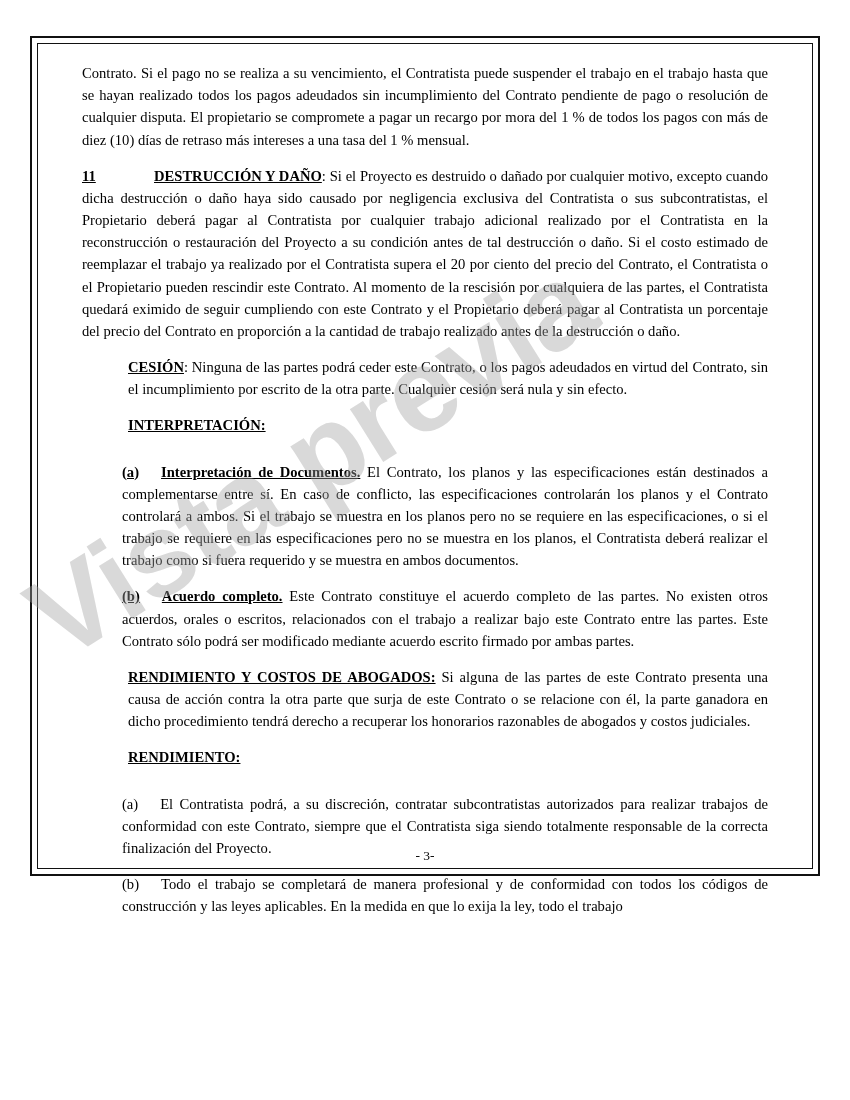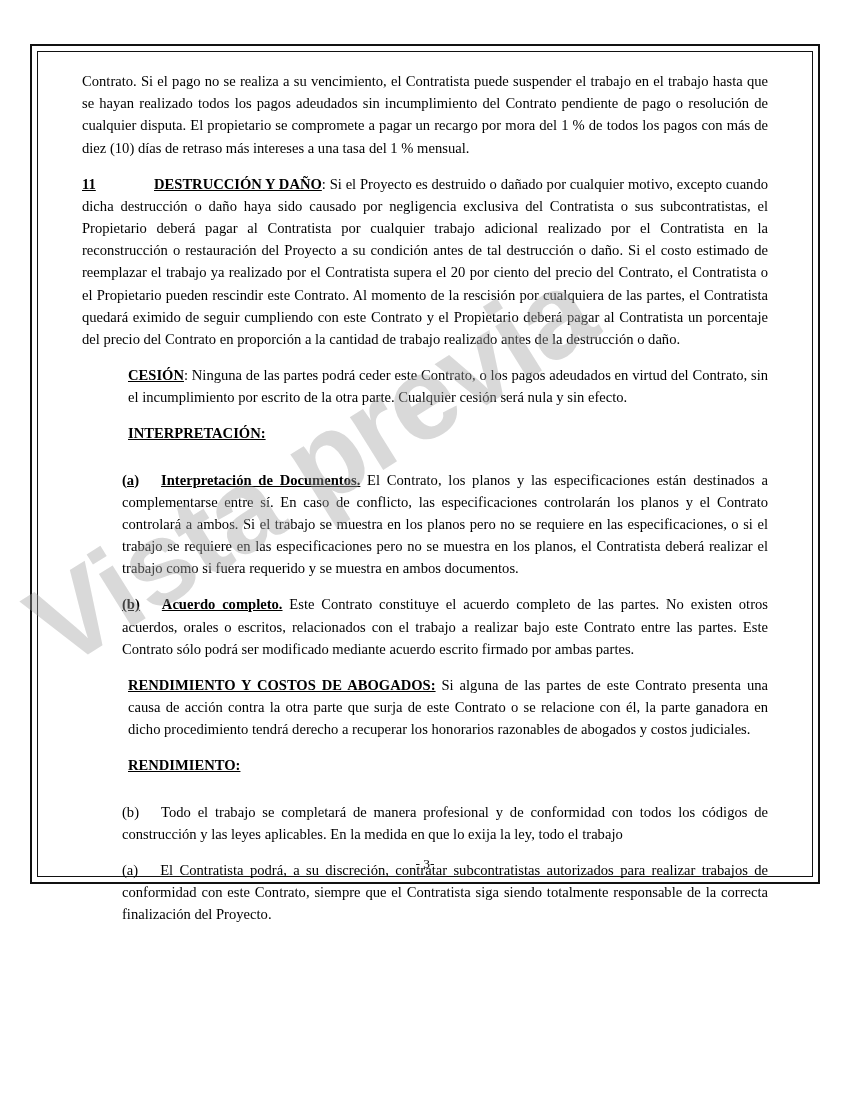--- a/index.html
+++ b/index.html
@@ -9,21 +9,21 @@
   }
   body {
     width: 850px;
     height: 1100px;
     font-family: "Liberation Serif", serif;
     position: relative;
     overflow: hidden;
   }
   .page {
     position: absolute;
-    left: 0; top: 8px;
+    left: 0; top: 0;
     width: 850px;
     height: 908px;
     background: #ffffff;
   }
   
   .frame-outer {
     position: absolute;
     left: 30px;
     top: 36px;
     right: 30px;
@@ -176,25 +176,25 @@
     <p class="para hang">
       <span class="num b">14.</span><span class="b">RENDIMIENTO Y COSTOS DE ABOGADOS:</span><span> Si alguna de las partes de este Contrato presenta una causa de acción contra la otra parte que surja de este Contrato o se relacione con él, la parte ganadora en dicho procedimiento tendrá derecho a recuperar los honorarios razonables de abogados y costos judiciales.</span>
     </p>
 
     <p class="heading-only hang">
       <span class="num b">15.</span><span class="b">RENDIMIENTO:</span>
     </p>
     <div style="height:12px"></div>
 
     <p class="sub">
+      <span>(a)</span><span style="margin-left:22px">El Contratista podrá, a su discreción, contratar subcontratistas autorizados para realizar trabajos de conformidad con este Contrato, siempre que el Contratista siga siendo totalmente responsable de la correcta finalización del Proyecto.</span>
+    </p>
+
+    <p class="sub">
       <span>(b)</span><span style="margin-left:22px">Todo el trabajo se completará de manera profesional y de conformidad con todos los códigos de construcción y las leyes aplicables. En la medida en que lo exija la ley, todo el trabajo</span>
-    </p>
-
-    <p class="sub">
-      <span>(a)</span><span style="margin-left:22px">El Contratista podrá, a su discreción, contratar subcontratistas autorizados para realizar trabajos de conformidad con este Contrato, siempre que el Contratista siga siendo totalmente responsable de la correcta finalización del Proyecto.</span>
     </p>
 
   </div>
 
   <div class="watermark">
     <div class="watermark-text">Vista previa</div>
   </div>
 
   <div class="pagenum">- 3-</div>
 

